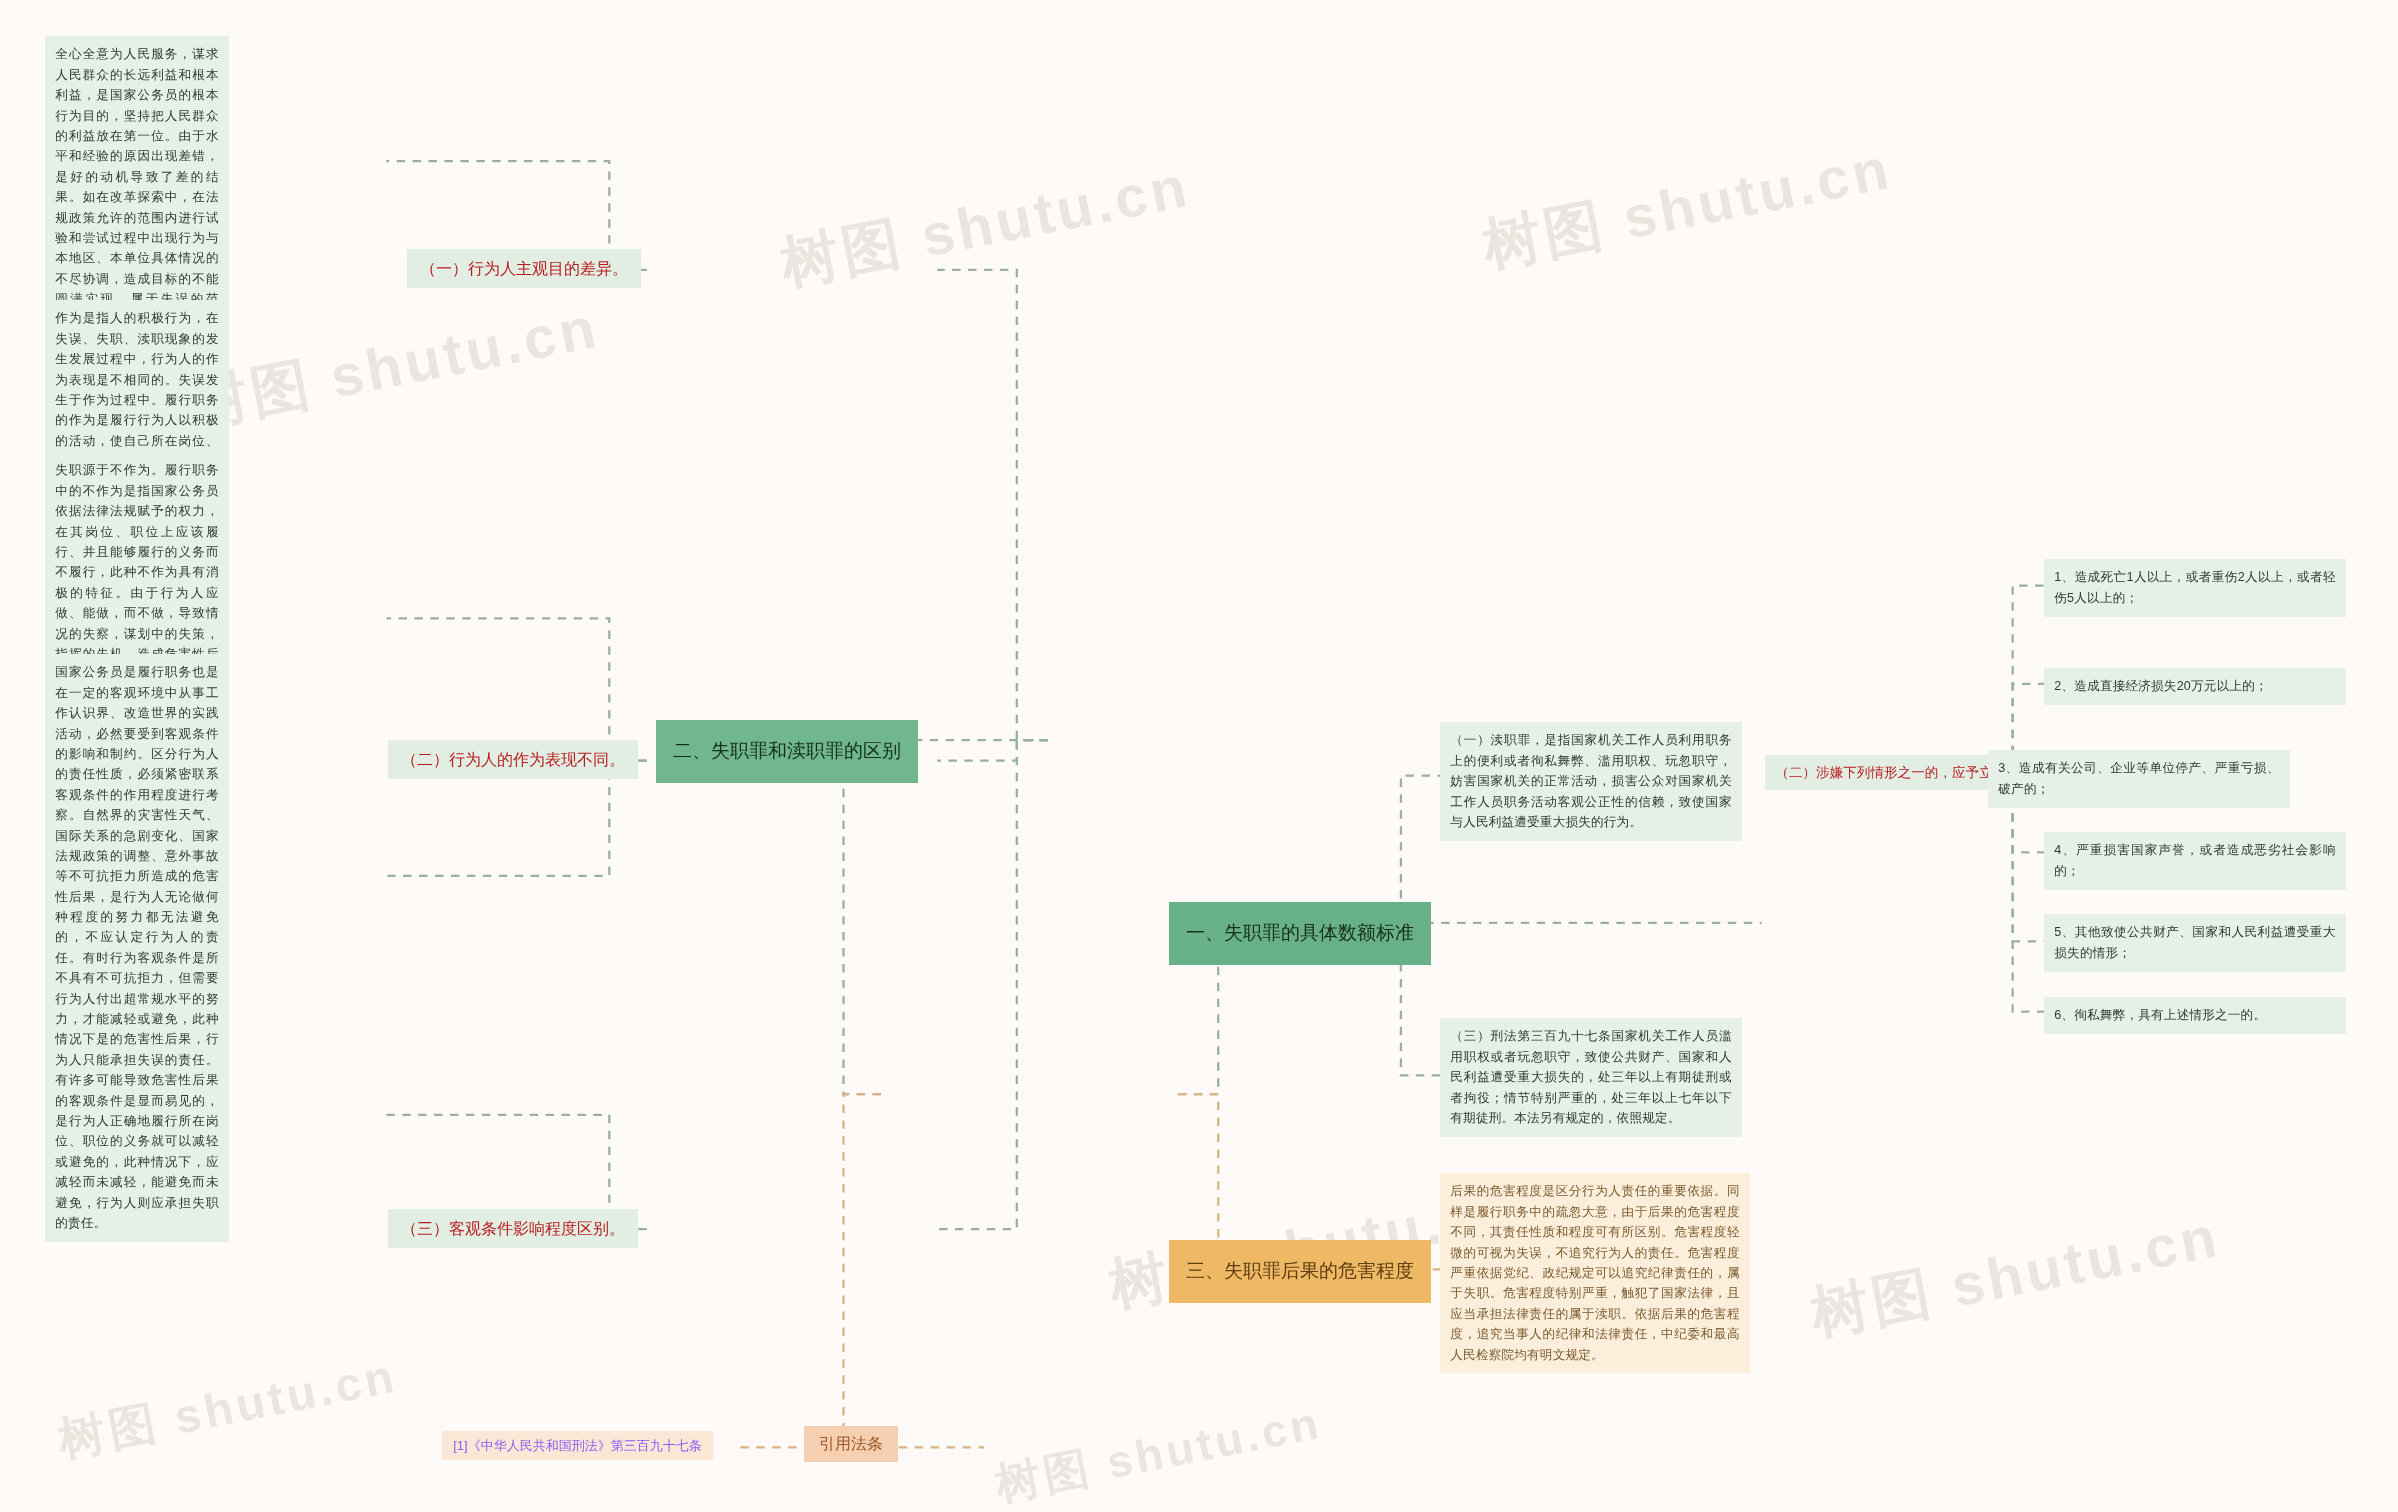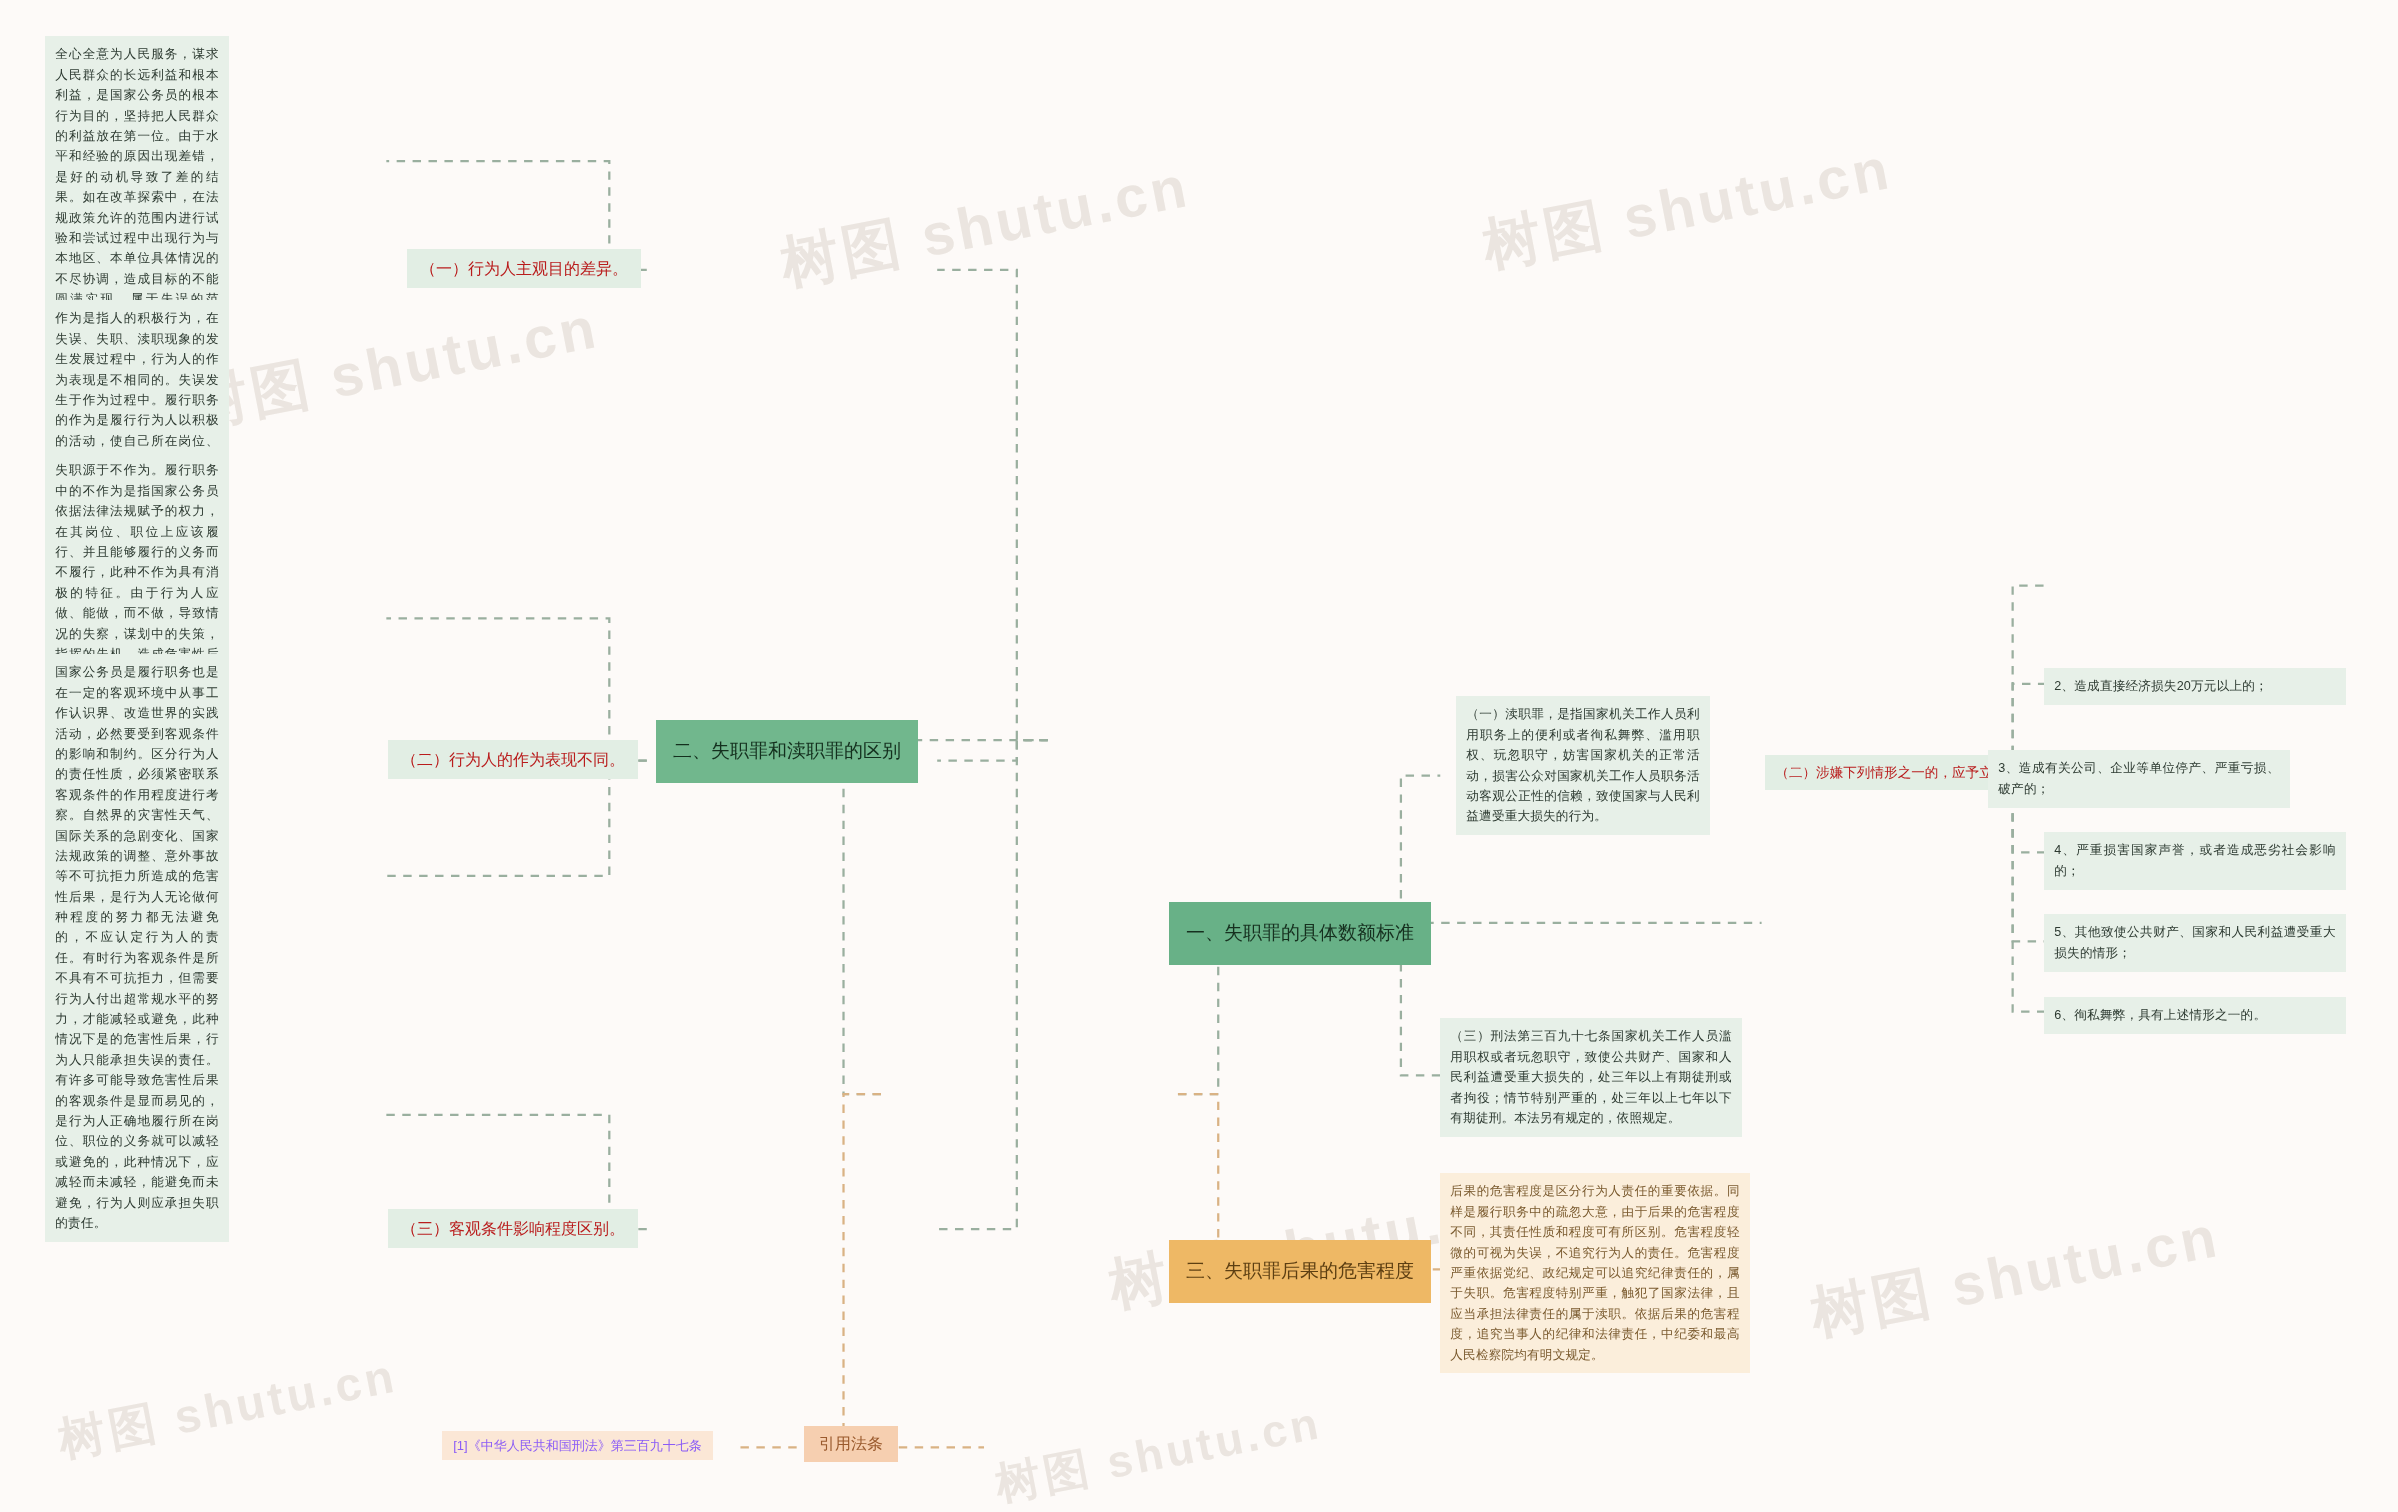--- a/index.html
+++ b/index.html
@@ -160,26 +160,27 @@
 
   <div class="node chip" style="left:407px;top:249px;">（一）行为人主观目的差异。</div>
   <div class="node chip" style="left:388px;top:740px;">（二）行为人的作为表现不同。</div>
   <div class="node chip" style="left:388px;top:1209px;">（三）客观条件影响程度区别。</div>
 
   <div class="node leaf" style="left:45px;top:36px;width:184px;">全心全意为人民服务，谋求人民群众的长远利益和根本利益，是国家公务员的根本行为目的，坚持把人民群众的利益放在第一位。由于水平和经验的原因出现差错，是好的动机导致了差的结果。如在改革探索中，在法规政策允许的范围内进行试验和尝试过程中出现行为与本地区、本单位具体情况的不尽协调，造成目标的不能圆满实现，属于失误的范畴。国家公务员的行为目的时常常会受到各种因素的干扰而发生动摇或偏离。这种动摇或偏离，为失职提供了思想基础。把地方利益、局部利益、小集团利益放在第一位，置整体的、全局的、长远的利益于不顾，在行为目的上就违背了其所在岗位、职位的要求。由此导致危害性后果，是差的动机支配下产生差的效果，属于错误地运用权力履行义务的失职行为。把私人利益放在第一位，在履行职务中，为谋求自己和亲友的私利而侵蚀国家、集体和人民群众的利益，其行为目的为其岗位、职位的要求来呈对立状态。在些种目的支配下，发生权钱交易、滥用职权、徇私枉法行为，是对国家公务员身份的亵渎，是坏的动机导致坏的结果，属于渎职性质。</div>
   <div class="node leaf" style="left:45px;top:300px;width:184px;">作为是指人的积极行为，在失误、失职、渎职现象的发生发展过程中，行为人的作为表现是不相同的。失误发生于作为过程中。履行职务的作为是履行行为人以积极的活动，使自己所在岗位、职位的工作目标得以实现，义务得以履行的行为。这种作为具有积极的特征，是实现工作目标、履行义务的积极行为。作为不等于成功，在履行职务的作为过程中，由于各种主客观条件的影响，导致调查、计划、决策、执行中的不适当、不周密，造成损失或影响，是积极履行职务中的失误。</div>
   <div class="node leaf" style="left:45px;top:452px;width:184px;">失职源于不作为。履行职务中的不作为是指国家公务员依据法律法规赋予的权力，在其岗位、职位上应该履行、并且能够履行的义务而不履行，此种不作为具有消极的特征。由于行为人应做、能做，而不做，导致情况的失察，谋划中的失策，指挥的失机，造成危害性后果，是严重不负责任情况下的失职。渎职是与其履行职务行为相悖的作为。处于一定岗位、职位的国家公务员，必须履行相应的法定义务。行为人超越了法规政策的规定，产生与其必须遵守的法规政策相冲突的行为，就是做了公务员不应做、不允许做的事，是与其应履行义务相悖方向的作为。由此而导致对管理社会、发展经济的破坏、干扰和消极影响，产生危害性后果，是逆向作为的渎职。</div>
   <div class="node leaf" style="left:45px;top:654px;width:184px;">国家公务员是履行职务也是在一定的客观环境中从事工作认识界、改造世界的实践活动，必然要受到客观条件的影响和制约。区分行为人的责任性质，必须紧密联系客观条件的作用程度进行考察。自然界的灾害性天气、国际关系的急剧变化、国家法规政策的调整、意外事故等不可抗拒力所造成的危害性后果，是行为人无论做何种程度的努力都无法避免的，不应认定行为人的责任。有时行为客观条件是所不具有不可抗拒力，但需要行为人付出超常规水平的努力，才能减轻或避免，此种情况下是的危害性后果，行为人只能承担失误的责任。有许多可能导致危害性后果的客观条件是显而易见的，是行为人正确地履行所在岗位、职位的义务就可以减轻或避免的，此种情况下，应减轻而未减轻，能避免而未避免，行为人则应承担失职的责任。</div>
 
-  <div class="node leaf" style="left:1440px;top:696px;width:254px;margin-left:16px;">（一）渎职罪，是指国家机关工作人员利用职务上的便利或者徇私舞弊、滥用职权、玩忽职守，妨害国家机关的正常活动，损害公众对国家机关工作人员职务活动客观公正性的信赖，致使国家与人民利益遭受重大损失的行为。</div>
+  <div class="node leaf" style="left:1440px;top:722px;width:302px;">（一）渎职罪，是指国家机关工作人员利用职务上的便利或者徇私舞弊、滥用职权、玩忽职守，妨害国家机关的正常活动，损害公众对国家机关工作人员职务活动客观公正性的信赖，致使国家与人民利益遭受重大损失的行为。</div>
 
   <div class="node chip" style="left:1765px;top:755px;font-size:13.6px;padding:6.6px 10.3px;">（二）涉嫌下列情形之一的，应予立案：</div>
 
   <div class="node leaf" style="left:1440px;top:1018px;width:302px;">（三）刑法第三百九十七条国家机关工作人员滥用职权或者玩忽职守，致使公共财产、国家和人民利益遭受重大损失的，处三年以上有期徒刑或者拘役；情节特别严重的，处三年以上七年以下有期徒刑。本法另有规定的，依照规定。</div>
 
+  <div class="node leaf" style="left:2044px;top:559px;width:302px;">1、造成死亡1人以上，或者重伤2人以上，或者轻伤5人以上的；</div>
   <div class="node leaf" style="left:2044px;top:668px;width:302px;">2、造成直接经济损失20万元以上的；</div>
   <div class="node leaf" style="left:1988px;top:750px;width:302px;">3、造成有关公司、企业等单位停产、严重亏损、破产的；</div>
   <div class="node leaf" style="left:2044px;top:832px;width:302px;">4、严重损害国家声誉，或者造成恶劣社会影响的；</div>
   <div class="node leaf" style="left:2044px;top:914px;width:302px;">5、其他致使公共财产、国家和人民利益遭受重大损失的情形；</div>
   <div class="node leaf" style="left:2044px;top:997px;width:302px;">6、徇私舞弊，具有上述情形之一的。</div>
 
   <div class="node leaf warm" style="left:1440px;top:1173px;width:310px;">后果的危害程度是区分行为人责任的重要依据。同样是履行职务中的疏忽大意，由于后果的危害程度不同，其责任性质和程度可有所区别。危害程度轻微的可视为失误，不追究行为人的责任。危害程度严重依据党纪、政纪规定可以追究纪律责任的，属于失职。危害程度特别严重，触犯了国家法律，且应当承担法律责任的属于渎职。依据后果的危害程度，追究当事人的纪律和法律责任，中纪委和最高人民检察院均有明文规定。</div>
 
   <div class="cite" style="left:442px;top:1431px;">[1]《中华人民共和国刑法》第三百九十七条</div>
   <div class="cite-chip" style="left:804px;top:1426px;">引用法条</div>

